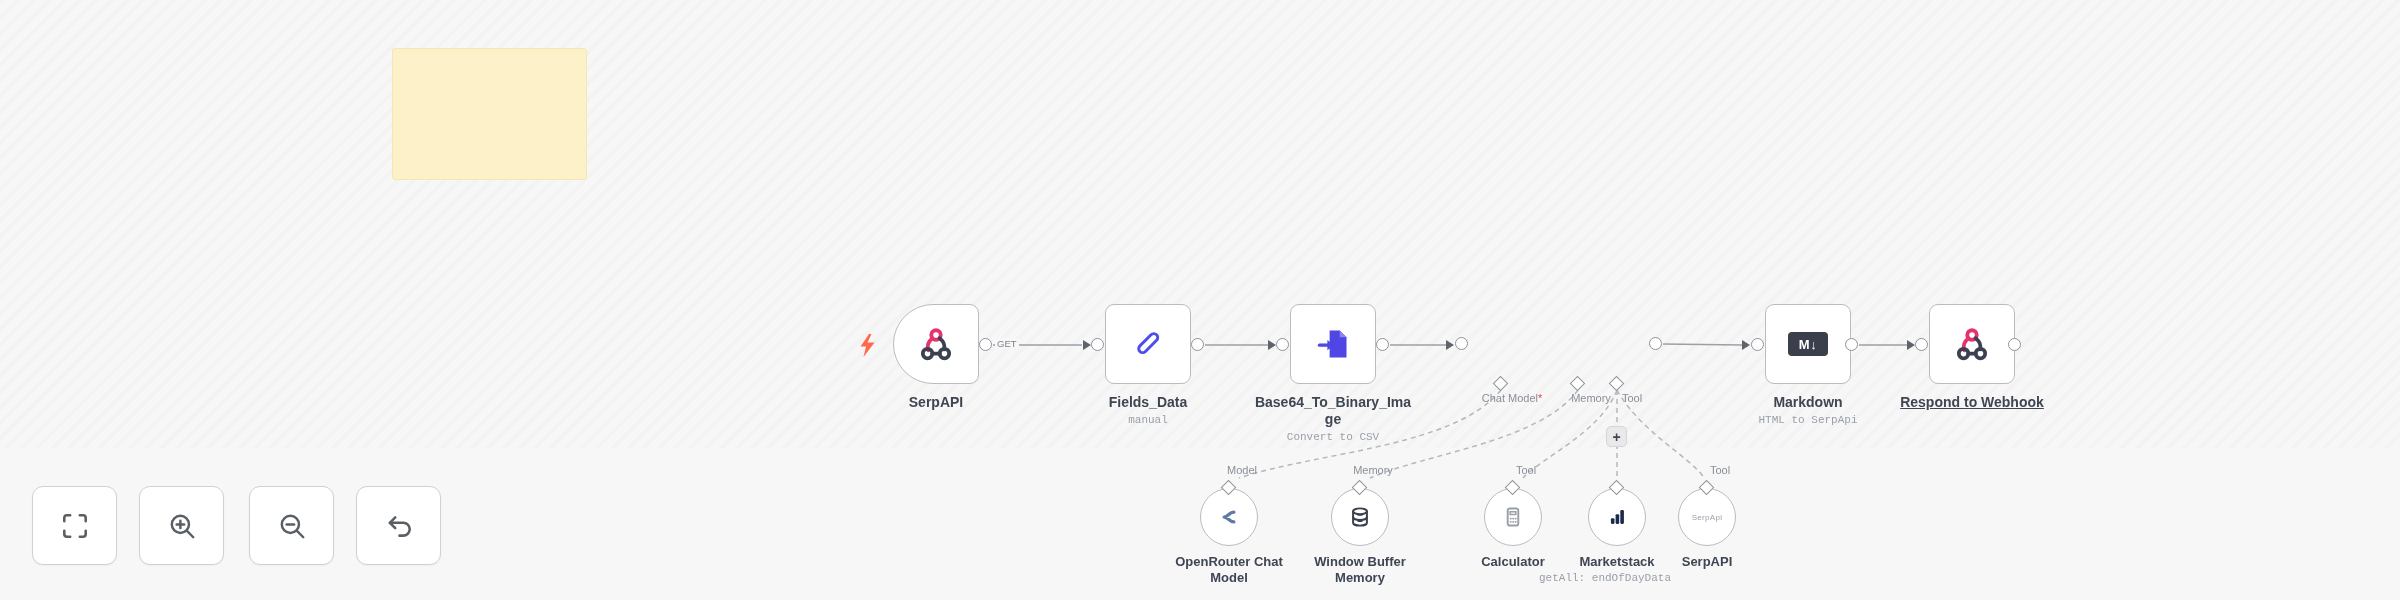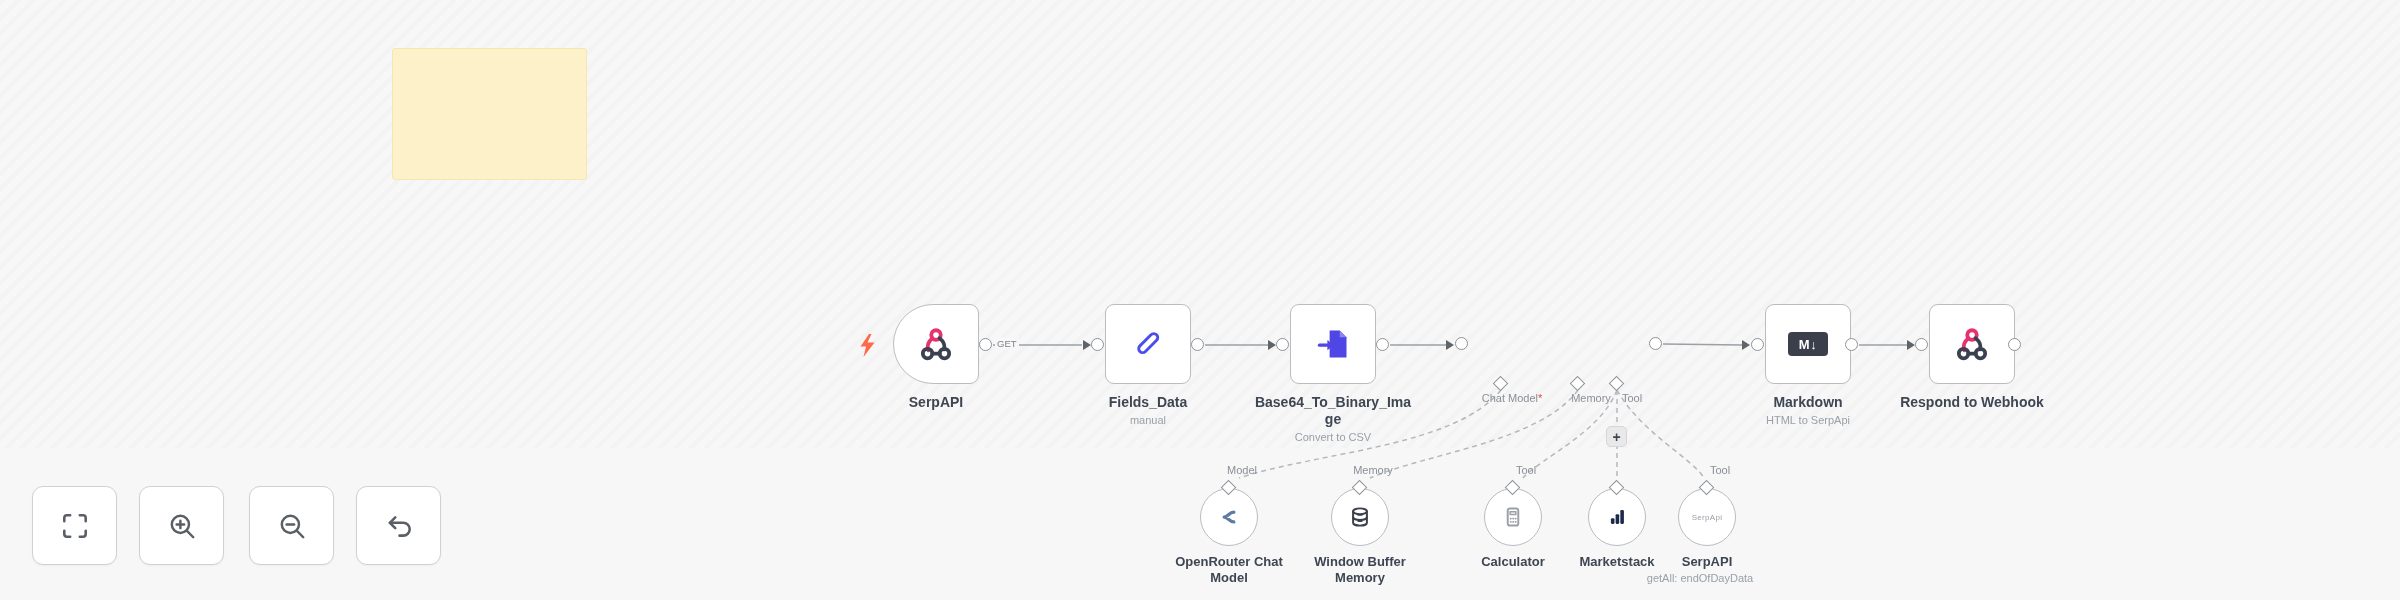--- a/index.html
+++ b/index.html
@@ -32,21 +32,21 @@
     display:flex;align-items:center;padding-left:26px;gap:12px;
   }
   .agent-title{font-size:15px;font-weight:700;color:#3e4653;letter-spacing:.2px;}
   .node-label{
     position:absolute;text-align:center;font-size:14px;font-weight:600;color:#3e4653;
     line-height:1.2;transform:translateX(-50%);white-space:nowrap;
   }
   .node-label.wrap{white-space:normal;word-break:break-all;width:164px;}
   .node-sub{
     position:absolute;text-align:center;font-size:11px;color:#9aa0a8;
-    transform:translateX(-50%);white-space:nowrap;
+    transform:translateX(-50%);white-space:nowrap;font-family:Liberation Mono, monospace;
   }
   
   .port{
     position:absolute;width:13px;height:13px;border-radius:50%;
     background:#fff;border:1.7px solid #8f9398;box-sizing:border-box;z-index:5;
   }
   .diamond{
     position:absolute;width:11px;height:11px;background:#fff;
     border:1.7px solid #8f9398;box-sizing:border-box;transform:rotate(45deg);z-index:5;
   }
@@ -186,21 +186,21 @@
       <circle cx="16" cy="8" r="4.2" stroke="#e5336e" stroke-width="3.4"></circle>
       <path d="M12.8,10.8 C9.2,13.6 7.6,18.2 9.2,21.6" stroke="#e5336e" stroke-width="3.4"></path>
       <circle cx="8.5" cy="24.5" r="4.2" stroke="#3b4151" stroke-width="3.4"></circle>
       <circle cx="23.5" cy="24.5" r="4.2" stroke="#3b4151" stroke-width="3.4"></circle>
       <path d="M19.2,10.8 C22.6,13.4 24.2,17.6 23.2,20.8" stroke="#3b4151" stroke-width="3.4"></path>
       <path d="M12.8,24.5 L19.2,24.5" stroke="#3b4151" stroke-width="3.4"></path>
     </svg>
   </div>
   <div class="port" style="left:1915px;top:338px;"></div>
   <div class="port" style="left:2008px;top:338px;"></div>
-  <div class="node-label" style="left:1972px;top:394px;">Respond to Webhook</div>
+  <div class="node-label" style="left:1972px;top:394px;text-decoration:underline;">Respond to Webhook</div>
 
   <div class="add-tool">+</div>
 
   <div class="conn-label" style="left:1229px;top:464px;">Model</div>
   <div class="subnode" style="left:1200px;top:488px;">
     <svg width="26" height="26" viewBox="0 0 32 32" fill="none" stroke="#5d7ba3" stroke-width="4" stroke-linecap="round" stroke-linejoin="round">
       <path d="M22,10 C16,10 15,16 10,16 C15,16 16,22 22,22"></path>
     </svg>
   </div>
   <div class="diamond" style="left:1223px;top:482px;"></div>
@@ -232,21 +232,21 @@
 
   <div class="subnode" style="left:1588px;top:488px;">
     <svg width="26" height="26" viewBox="0 0 32 32">
       <rect x="8.5" y="17.5" width="4.4" height="7" rx="1.4" fill="#1b2a4a"></rect>
       <rect x="14.3" y="12.5" width="4.4" height="12" rx="1.4" fill="#1b2a4a"></rect>
       <rect x="20.1" y="7.5" width="4.4" height="17" rx="1.4" fill="#1b2a4a"></rect>
     </svg>
   </div>
   <div class="diamond" style="left:1611px;top:482px;"></div>
   <div class="sub-label" style="left:1617px;top:554px;">Marketstack</div>
-  <div class="node-sub" style="left:1700px;top:572px;">getAll: endOfDayData</div>
+  <div class="node-sub" style="left:1605px;top:572px;">getAll: endOfDayData</div>
 
   <div class="conn-label" style="left:1707px;top:464px;">Tool</div>
   <div class="subnode" style="left:1678px;top:488px;">
     <span class="serp-logo">SerpApi</span>
   </div>
   <div class="diamond" style="left:1701px;top:482px;"></div>
   <div class="sub-label" style="left:1707px;top:554px;">SerpAPI</div>
 
   <div class="ctrl" style="left:32px;">
     <svg width="30" height="30" viewBox="0 0 28 28" fill="none" stroke="#5a5f66" stroke-width="2.4" stroke-linecap="round">

